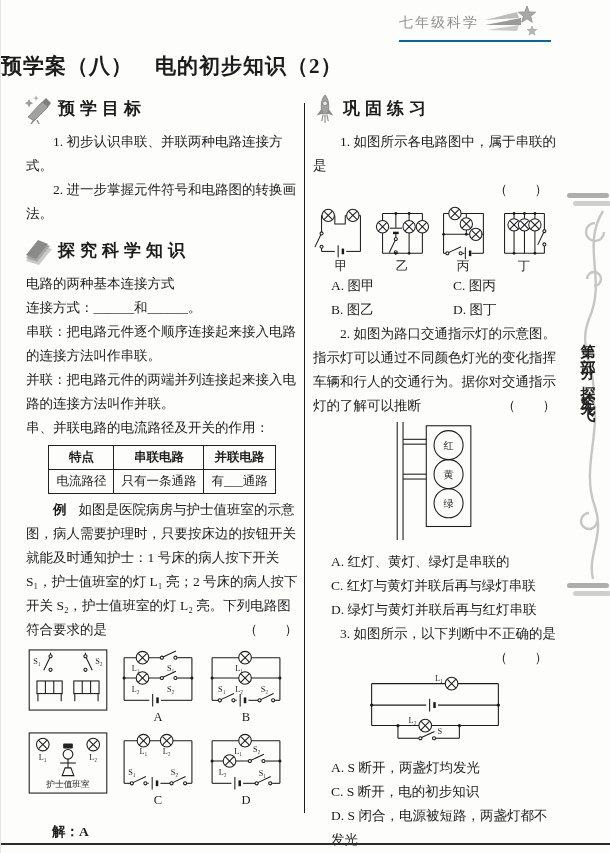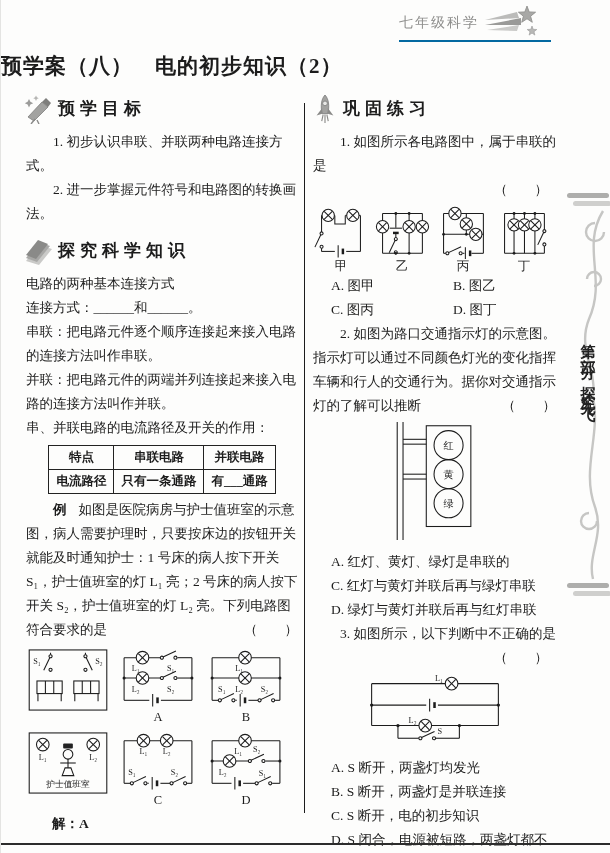--- a/index.html
+++ b/index.html
@@ -25,24 +25,24 @@
   .sec-head{display:flex;align-items:center;gap:4px;font-size:17px;font-weight:bold;
             letter-spacing:5px;margin:2px 0 6px -2px;line-height:30px;}
   .para{margin:0;}
   .indent{text-indent:2em;}
   .fl-br{float:right;}
   .br-line{text-align:right;padding-right:8px;}
   .opt{padding-left:18px;}
   .opts2{display:grid;grid-template-columns:122px auto;padding-left:18px;}
 
   table.kt{border-collapse:collapse;margin:5px auto 4px auto;font-size:12.5px;text-align:center;border-radius:17px;}
-  .kt th,.kt td{border:1px solid #222;padding:1px 7px;line-height:21px;font-weight:bold;}
+  .kt th,.kt td{border:1px solid #222;padding:1px 7px;line-height:21px;font-weight:normal;}
   .kt th{font-weight:bold;}
 
-  .answer{padding-left:26px;font-weight:bold;margin-top:4px;}
+  .answer{padding-left:26px;font-weight:bold;margin-top:12px;}
 
   .figrow{display:flex;gap:8px;margin-top:6px;align-items:flex-start;}
   .figcell{display:flex;flex-direction:column;align-items:center;}
   .figlab{font-size:12.5px;line-height:15px;}
   .q1figs{display:flex;gap:5px;margin:2px 0 0 0;}
   .center{text-align:center;}
 
   
   svg.ckt{stroke:#1c1c1c;stroke-width:1.1;fill:none;display:block;}
   .ckt text{stroke:none;fill:#1c1c1c;font-size:8.5px;font-family:"Liberation Serif",serif;}
@@ -387,22 +387,22 @@
             <circle class="dot" cx="40" cy="10" r="1.5"></circle>
           <circle class="dot" cx="18" cy="52" r="1.5"></circle>
             <circle class="dot" cx="40" cy="52" r="1.5"></circle>
         </svg>
         <div class="figlab">丁</div>
       </div>
     </div>
 
     <div class="opts2">
       <div>A. 图甲</div>
+      <div>C. 图丙</div>
       <div>B. 图乙</div>
-      <div>C. 图丙</div>
       <div>D. 图丁</div>
     </div>
 
     <p class="para indent"><span>2. 如图为路口交通指示灯的示意图。指示灯可以通过不同颜色灯光的变化指挥车辆和行人的交通行为。据你对交通指示灯的了解可以推断</span><span class="fl-br">（　　）</span></p>
 
     <div class="center">
       <svg class="ckt" width="150" height="124" viewBox="0 0 150 128" style="display:inline-block">
         <line x1="36" y1="4" x2="36" y2="126"></line>
           <line x1="42" y1="4" x2="42" y2="126"></line>
         <line x1="42" y1="22" x2="66" y2="22"></line>
@@ -446,21 +446,20 @@
         <line x1="57" y1="57" x2="57" y2="70"></line>
           <line x1="120" y1="57" x2="120" y2="70"></line>
         <line x1="57" y1="70" x2="78.4" y2="70"></line>
           <use href="#sw" transform="translate(80,70)"></use>
           <line x1="96" y1="70" x2="120" y2="70"></line>
         <text x="100" y="66" text-anchor="middle">S</text>
       </svg>
     </div>
 
     <div class="opt">A. S 断开，两盏灯均发光</div>
-    <div class="opt">B. S 断开，两盏灯是并联连接</div>
     <div class="opt">C. S 断开，电的初步知识</div>
     <div class="opt">D. S 闭合，电源被短路，两盏灯都不发光</div>
   </div>
 
   <svg class="swirl" width="46" height="430" viewBox="0 0 46 430">
     <rect x="2" y="10" width="42" height="5" rx="2.5" fill="#aeaeac"></rect>
     <rect x="8" y="18" width="38" height="5" rx="2.5" fill="#cfcfcd"></rect>
     <g stroke="#c6c6c4" stroke-width="2.4" fill="none">
       <path d="M38,28 C16,64 42,96 24,136 C12,166 32,186 28,214"></path>
       <path d="M30,40 a9,9 0 1 0 9,9"></path>

